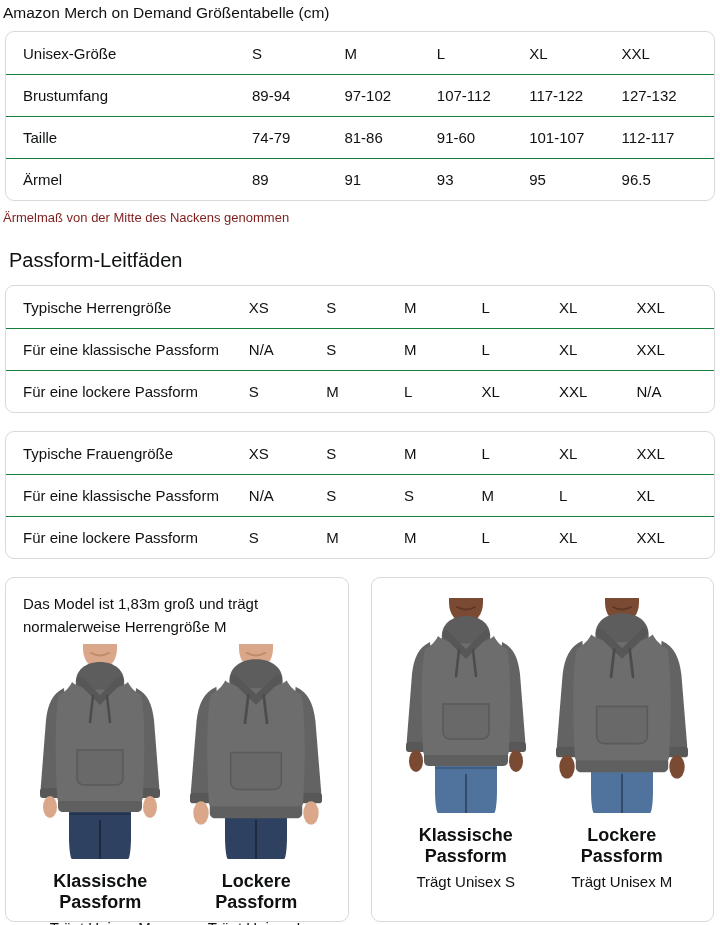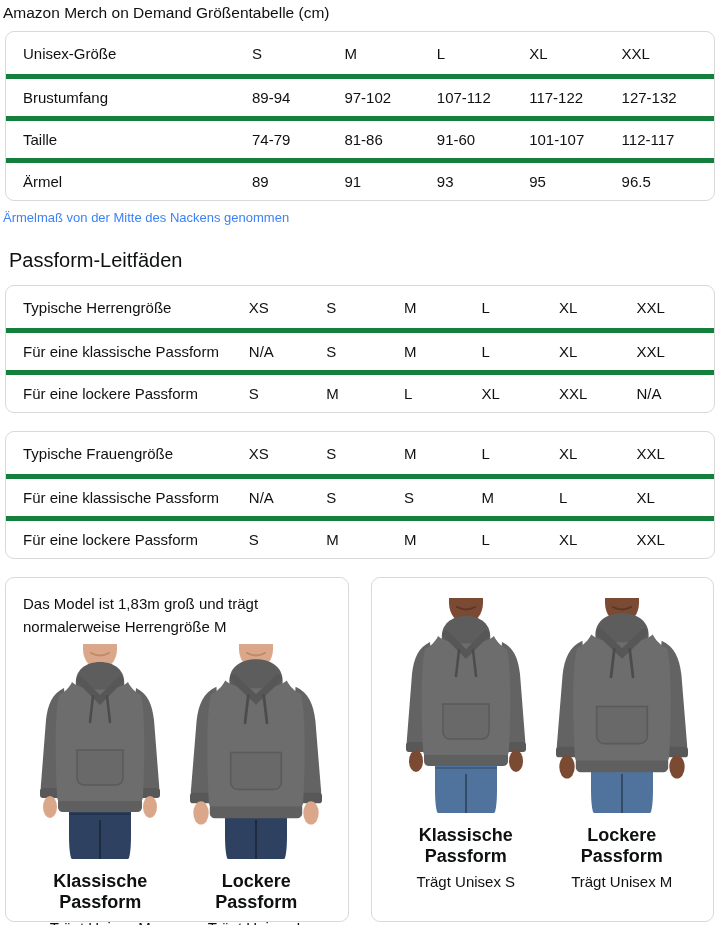--- a/index.html
+++ b/index.html
@@ -15,31 +15,31 @@
   .title {
     font-size: 15.5px; font-weight: 400; margin: 0 0 9px 3px; color: #0f1111;
   }
 
   .tbl {
     width: 710px; margin-left: 5px;
     border: 1px solid #d9d9d9; border-radius: 9px;
     background: #fff; overflow: hidden;
   }
   .row { display: flex; align-items: center; height: 42px; }
-  .row + .row { border-top: 5px solid #15803d; }
+  .row + .row { border-top: 1px solid #15803d; }
   .cell { font-size: 15px; }
   .cell.label {
     width: 250px; padding-left: 17px; font-weight: 400;
   }
   .tbl.sizes5 .cell.val { width: 94px; }
   .tbl.sizes6 .cell.val { width: 80px; }
   .tbl.sizes6 .cell.label { width: 250px; }
 
   .note {
-    font-size: 13px; margin: 9px 0 0 3px; color: #3b82f6;
+    font-size: 13px; margin: 9px 0 0 3px; color: #7f1d1d;
   }
   .section-title {
     font-size: 20px; font-weight: 400; margin: 24px 0 13px 9px;
   }
   .tbl + .tbl { margin-top: 18px; }
 
   .cards {
     display: flex; gap: 22px; margin: 18px 5px 0 5px; justify-content: space-between;
   }
   .card {

